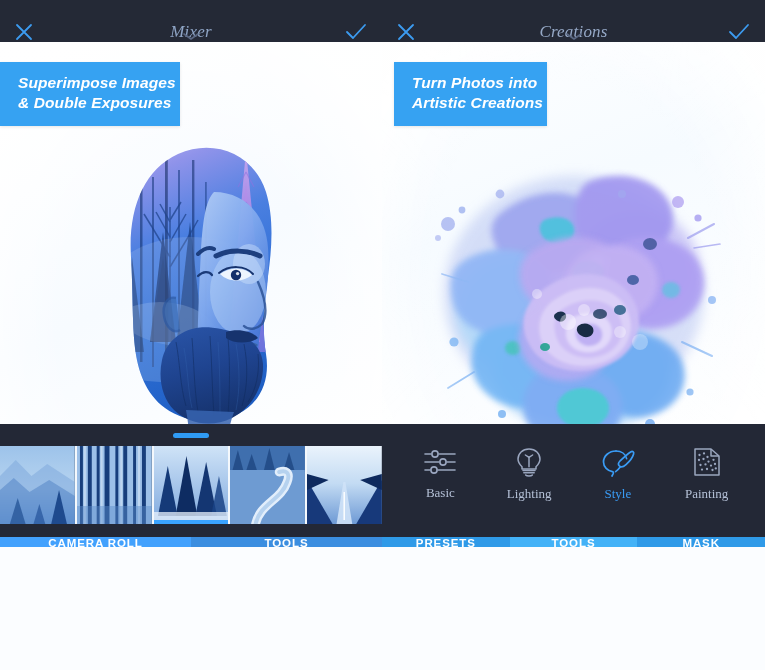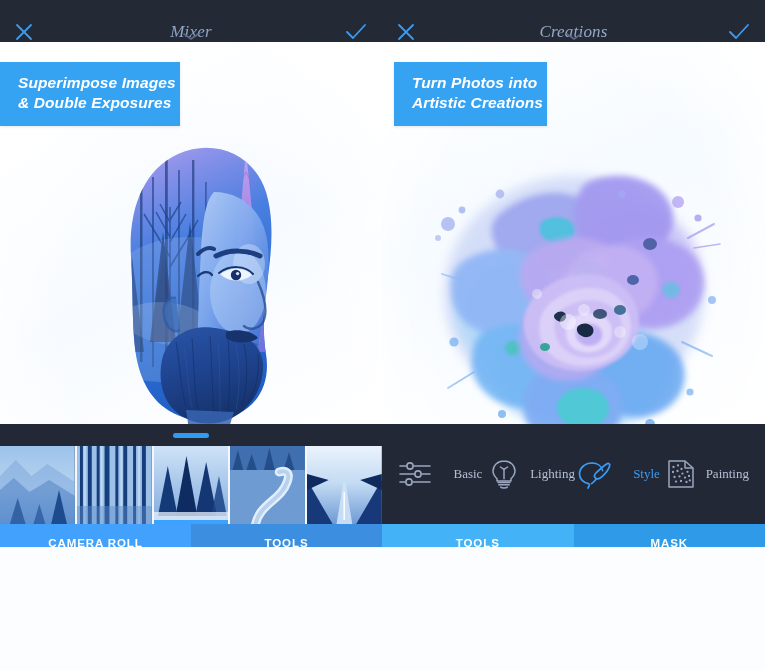--- a/index.html
+++ b/index.html
@@ -116,20 +116,21 @@
   .thumb:last-child { border-right: none; }
   .thumb .sel {
     position: absolute; left: 0; right: 0; bottom: 0;
     height: 4px; background: #3aa3ff;
   }
 
   .tabbar {
     display: flex;
     height: 38px;
     width: 100%;
+    align-items: center;
   }
   .tab {
     flex: 1 1 0;
     display: flex; align-items: center; justify-content: center;
     color: #ffffff;
     font-size: 11.5px;
     font-weight: bold;
     letter-spacing: .9px;
     cursor: pointer;
     background: #3b8ee0;
@@ -144,22 +145,22 @@
     background: #232836;
   }
   .tool-row {
     display: flex;
     height: 100px;
     align-items: center;
     justify-content: space-around;
     padding: 0 14px;
   }
   .tool {
-    display: flex; flex-direction: row;
-    align-items: center; justify-content: space-between;
+    display: flex; flex-direction: column;
+    align-items: center; justify-content: center;
     gap: 9px;
     width: 84px;
     cursor: pointer;
   }
   .tool .lbl {
     color: #b4c0d6;
     font-size: 13px;
     font-family: "Liberation Serif", serif;
   }
   .tool.active .lbl { color: #3a9cf5; font-family: Liberation Serif, serif; }
@@ -784,20 +785,21 @@
                     <circle cx="21.5" cy="23" r="1.15"></circle>
                   <circle cx="24.8" cy="21.4" r="1.15"></circle>
                 </g>
               </svg>
             </span>
             <span class="lbl">Painting</span>
           </div>
 
         </div>
         <div class="tabbar right">
+          <div class="tab">PRESETS</div>
           <div class="tab active">TOOLS</div>
           <div class="tab">MASK</div>
         </div>
       </div>
 
     </div>
   </div>
 
 </div>
 

